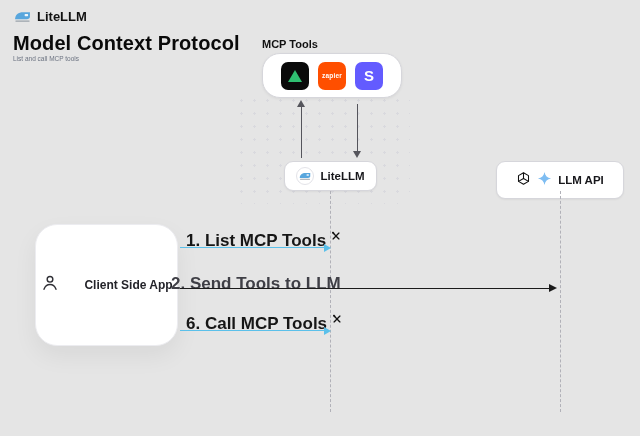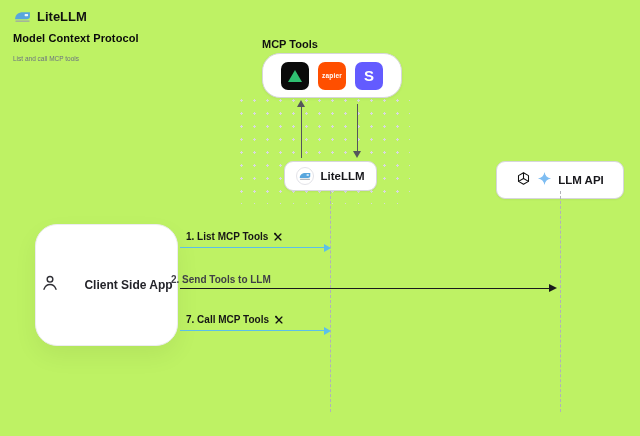--- a/index.html
+++ b/index.html
@@ -1,29 +1,29 @@
 <!DOCTYPE html>
 <html><head>
 <meta charset="utf-8">
 <style>
   * { margin:0; padding:0; box-sizing:border-box; }
   html,body { background:#fafafa; }
   body { font-family:"Liberation Sans", sans-serif; }
-  .canvas { position:relative; width:640px; height:436px; background:#bef264; overflow:hidden; }
+  .canvas { position:relative; width:640px; height:436px; background:#e5e5e5; overflow:hidden; }
 
   
   .dots { position:absolute; left:235px; top:94px; width:175px; height:110px;
           background-image:radial-gradient(#d9d9de 1px, transparent 1.2px);
           background-size:13px 13px; }
 
   
   .brand { position:absolute; left:14px; top:8px; display:flex; align-items:center; gap:6px;
            font-size:13px; font-weight:700; color:#111; }
   .brand svg { display:block; }
-  .title { position:absolute; left:13px; top:32px; font-size:11px; font-weight:800; color:#0a0a0a; letter-spacing:.1px; }
+  .title { position:absolute; left:13px; top:32px; font-size:20px; font-weight:800; color:#0a0a0a; letter-spacing:.1px; }
   .subtitle { position:absolute; left:13px; top:55px; font-size:6.5px; color:#6b7280; }
 
   
   .mcp-label { position:absolute; left:262px; top:38px; width:140px; text-align:left;
                font-size:11px; font-weight:700; color:#111; }
   .mcp-box { position:absolute; left:262px; top:53px; width:140px; height:45px; background:#fff;
              border:1px solid #d6d6db; border-radius:18px; display:flex; align-items:center;
              justify-content:center; gap:9px; box-shadow:0 1px 3px rgba(0,0,0,.06); }
   .tool { width:28px; height:28px; border-radius:7px; display:flex; align-items:center; justify-content:center; }
   .tool-dark { background:#0a0a0a; }
@@ -54,22 +54,22 @@
   .lifeline-litellm { left:330px; top:191px; height:221px; }
   .lifeline-llm { left:560px; top:191px; height:221px; }
 
   
   .client-box { position:absolute; left:35px; top:224px; width:143px; height:122px; background:#fff;
                 border:1px solid #ececf0; border-radius:22px; box-shadow:0 10px 24px rgba(0,0,0,.06);
                 display:flex; align-items:center; justify-content:center; gap:24px; }
   .client-label { font-size:12px; font-weight:600; color:#24242a; }
 
   
-  .step-label { position:absolute; font-size:10px; font-weight:700; color:#161616;
-                display:flex; align-items:flex-end; gap:5px; }
+  .step-label { position:absolute; font-size:17px; font-weight:700; color:#161616;
+                display:flex; align-items:flex-start; gap:5px; }
   .step-1 { left:186px; top:231px; }
   .step-2 { left:171px; top:274px; font-weight:600; color:#3f3f46; }
   .step-3 { left:186px; top:314px; }
   .hline { position:absolute; height:0; }
   .arrow1-line { left:180px; top:247px; width:146px; border-top:1.5px solid #5bc0ea; }
   .arrow1-head { position:absolute; left:324px; top:243.5px; width:0; height:0;
                  border-top:4px solid transparent; border-bottom:4px solid transparent;
                  border-left:7px solid #5bc0ea; }
   .arrow2-line { left:180px; top:288px; width:371px; border-top:1.8px solid #1b1b1b; }
   .arrow2-head { position:absolute; left:549px; top:284px; width:0; height:0;
@@ -170,21 +170,21 @@
   <div class="hline arrow1-line"></div>
   <div class="arrow1-head"></div>
 
   <div class="step-label step-2">
     <span>2. Send Tools to LLM</span>
   </div>
   <div class="hline arrow2-line"></div>
   <div class="arrow2-head"></div>
 
   <div class="step-label step-3">
-    <span>7. Call MCP Tools</span>
+    <span>6. Call MCP Tools</span>
     <span class="tools-glyph">
       <svg width="10" height="10" viewBox="0 0 24 24">
         <path d="M5 5 L19 19 M19 5 L5 19" stroke="#111" stroke-width="3.2" stroke-linecap="round"></path>
         <rect x="2.5" y="2.5" width="6" height="4" rx="1" transform="rotate(45 5.5 4.5)" fill="#111"></rect>
       </svg>
     </span>
   </div>
   <div class="hline arrow3-line"></div>
   <div class="arrow3-head"></div>
 

